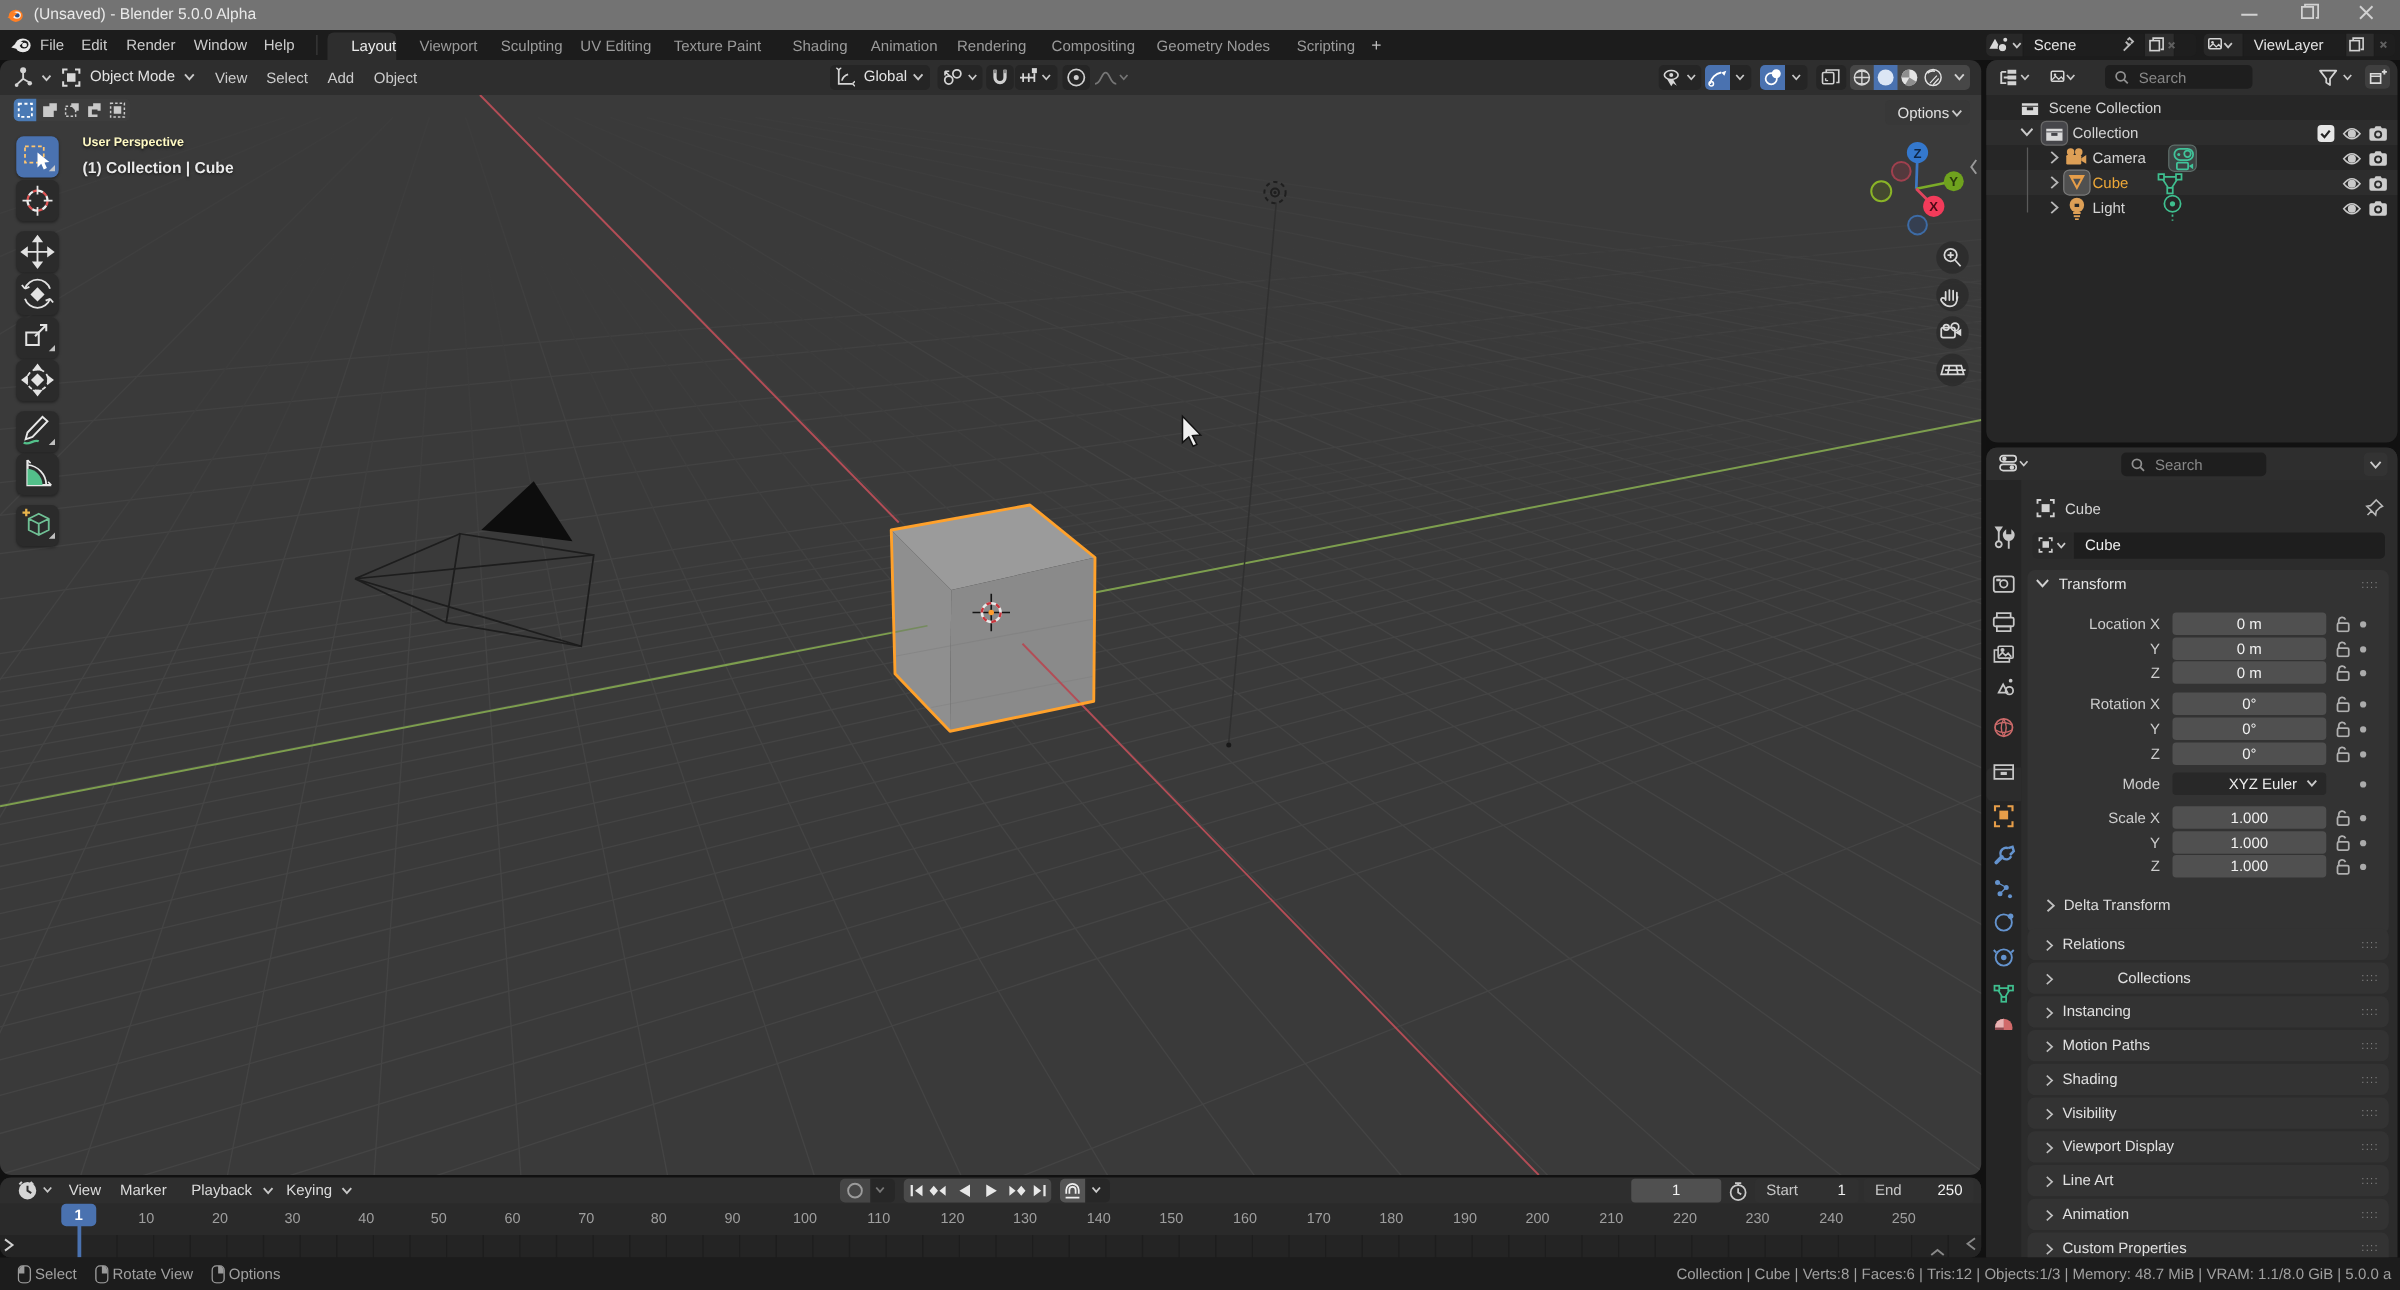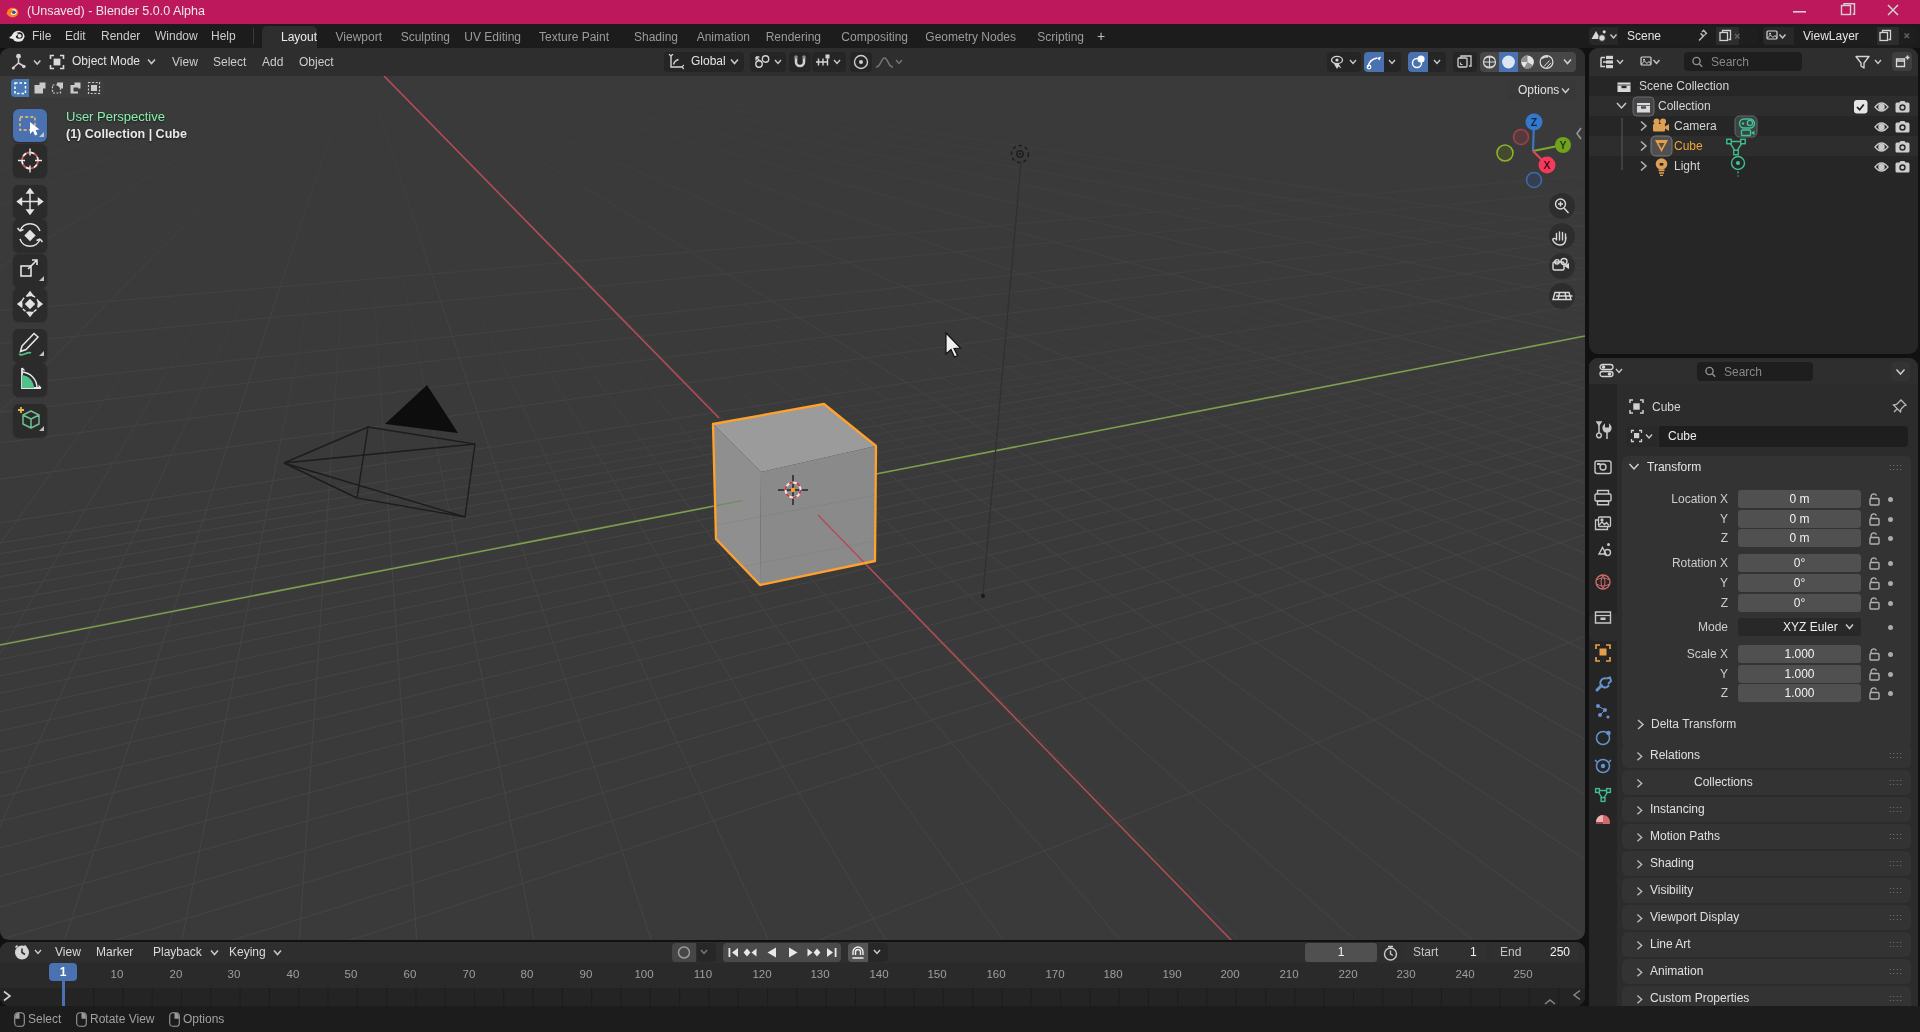--- a/index.html
+++ b/index.html
@@ -1,19 +1,19 @@
 <!DOCTYPE html>
 <html><head>
 <meta charset="utf-8">
 <style>
   * { margin:0; padding:0; box-sizing:border-box; }
   html,body { width:1920px; height:1032px; overflow:hidden; background:#111; }
   body { font-family:"Liberation Sans", sans-serif; font-size:12px; color:#d9d9d9; position:relative; }
   .abs { position:absolute; }
-  .titlebar { left:0; top:0; width:1920px; height:24px; background:#be185d; }
+  .titlebar { left:0; top:0; width:1920px; height:24px; background:#737373; }
   .topbar { left:0; top:24px; width:1920px; height:24px; background:#1c1c1c; }
   .menuitem { position:absolute; top:0; height:24px; line-height:24px; color:#cccccc; }
   .tab { position:absolute; top:2px; height:22px; line-height:22px; color:#9b9b9b; text-align:right; }
   .tab.active { background:#2e2e2e; color:#ececec; border-radius:5px 5px 0 0; }
   .vpheader { left:0; top:48px; width:1585px; height:28px; background:#2e2e2e; border-radius:9px 9px 0 0; }
   .viewport { left:0; top:76px; width:1585px; height:864px; background:#3a3a3a; border-radius:0 0 9px 9px; overflow:hidden; }
   .outliner { left:1589px; top:48px; width:329px; height:306px; background:#262626; border-radius:9px; overflow:hidden; }
   .props { left:1589px; top:358px; width:329px; height:648px; background:#2c2c2c; border-radius:9px 9px 0 0; overflow:hidden; }
   .timeline { left:0; top:942px; width:1585px; height:64px; background:#2a2a2a; border-radius:9px; overflow:hidden; }
   .statusbar { left:0; top:1006px; width:1920px; height:26px; background:#1c1c1c; }
@@ -414,21 +414,21 @@
         <rect x="6" y="6" width="6" height="6" fill="#c9c9c9"></rect>
       </g>
   </svg>
 
   <div class="abs" style="left:1508px;top:4px;width:68px;height:20px;background:#383838;border-radius:4px;"></div>
   <div class="abs" style="left:1518px;top:7px;color:#e0e0e0;">Options</div>
   <svg class="abs" style="left:1560px;top:11px" width="12" height="9" viewBox="0 0 12 9">
       <path d="M2 1.5 l3.5 4 3.5-4" fill="none" stroke="#c9c9c9" stroke-width="1.5"></path>
     </svg>
 
-  <div class="abs" style="left:66px;top:33px;color:#86efac;font-size:13px;font-weight:400;text-shadow:0 1px 2px rgba(0,0,0,0.6);">User Perspective</div>
+  <div class="abs" style="left:66px;top:33px;color:#fef9c3;font-size:10px;font-weight:700;text-shadow:0 1px 2px rgba(0,0,0,0.6);">User Perspective</div>
   <div class="abs" style="left:66px;top:51px;color:#e9e9e9;font-size:12.5px;font-weight:600;text-shadow:0 1px 2px rgba(0,0,0,0.6);">(1) Collection | Cube</div>
 
   <style>
     .tbtn { position:absolute; left:13px; width:34px; height:33px; background:#2b2b2b; border-radius:6px; box-shadow:0 1px 2px rgba(0,0,0,0.35); }
     .tbtn.act { background:#4a72b0; }
   </style>
   <div class="tbtn act" style="top:33px;"></div>
   <div class="tbtn" style="top:68px;"></div>
   <div class="tbtn" style="top:109px;"></div>
   <div class="tbtn" style="top:143px;"></div>
@@ -1077,13 +1077,14 @@
 <svg class="abs" style="left:76px;top:6px" width="11" height="15" viewBox="0 0 11 15">
   <rect x="0.7" y="0.7" width="9.6" height="13.6" rx="3.4" fill="none" stroke="#9a9a9a" stroke-width="1.1"></rect>
   <path d="M9.8 4 a4.3 4.3 0 0 0 -4.3 -3.3 v6 h4.3 z" fill="#9a9a9a"></path>
 </svg>
 <div class="abs" style="left:90px;top:6px;color:#a0a0a0;">Rotate View</div>
 <svg class="abs" style="left:169px;top:6px" width="11" height="15" viewBox="0 0 11 15">
   <rect x="0.7" y="0.7" width="9.6" height="13.6" rx="3.4" fill="none" stroke="#9a9a9a" stroke-width="1.1"></rect>
   <path d="M9.8 4 a4.3 4.3 0 0 0 -4.3 -3.3 v6 h4.3 z" fill="#9a9a9a"></path>
 </svg>
 <div class="abs" style="left:183px;top:6px;color:#a0a0a0;">Options</div>
+<div class="abs" style="right:7px;top:6px;color:#a0a0a0;">Collection | Cube | Verts:8 | Faces:6 | Tris:12 | Objects:1/3 | Memory: 48.7 MiB | VRAM: 1.1/8.0 GiB | 5.0.0 a</div>
 </div>
 
 </body></html>

